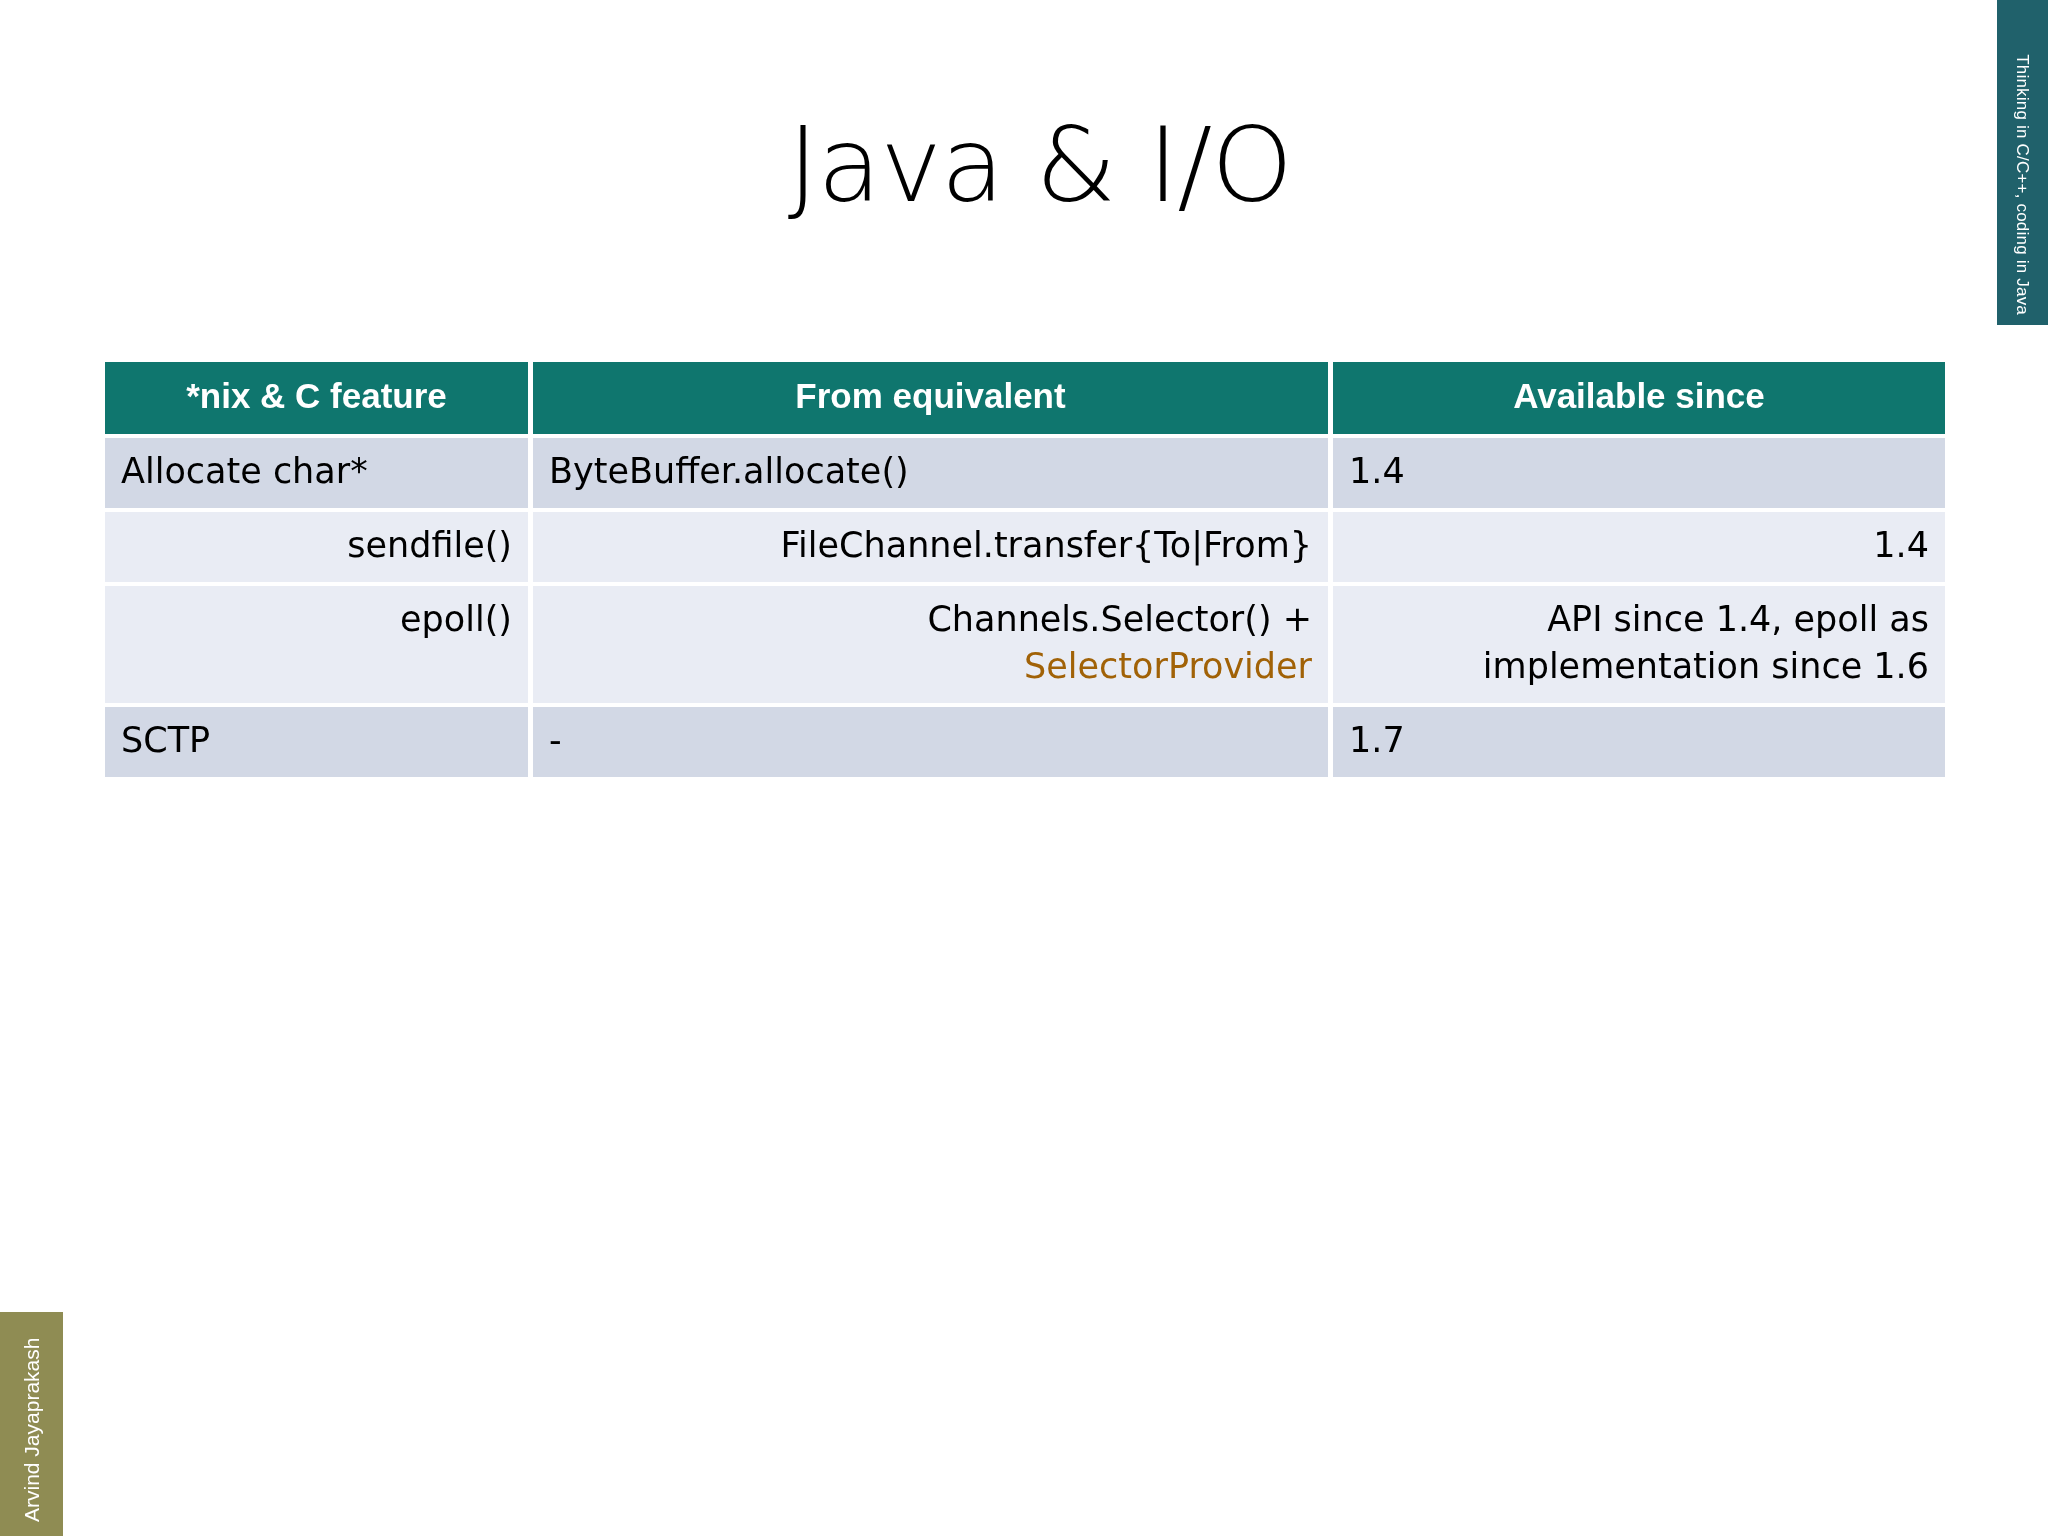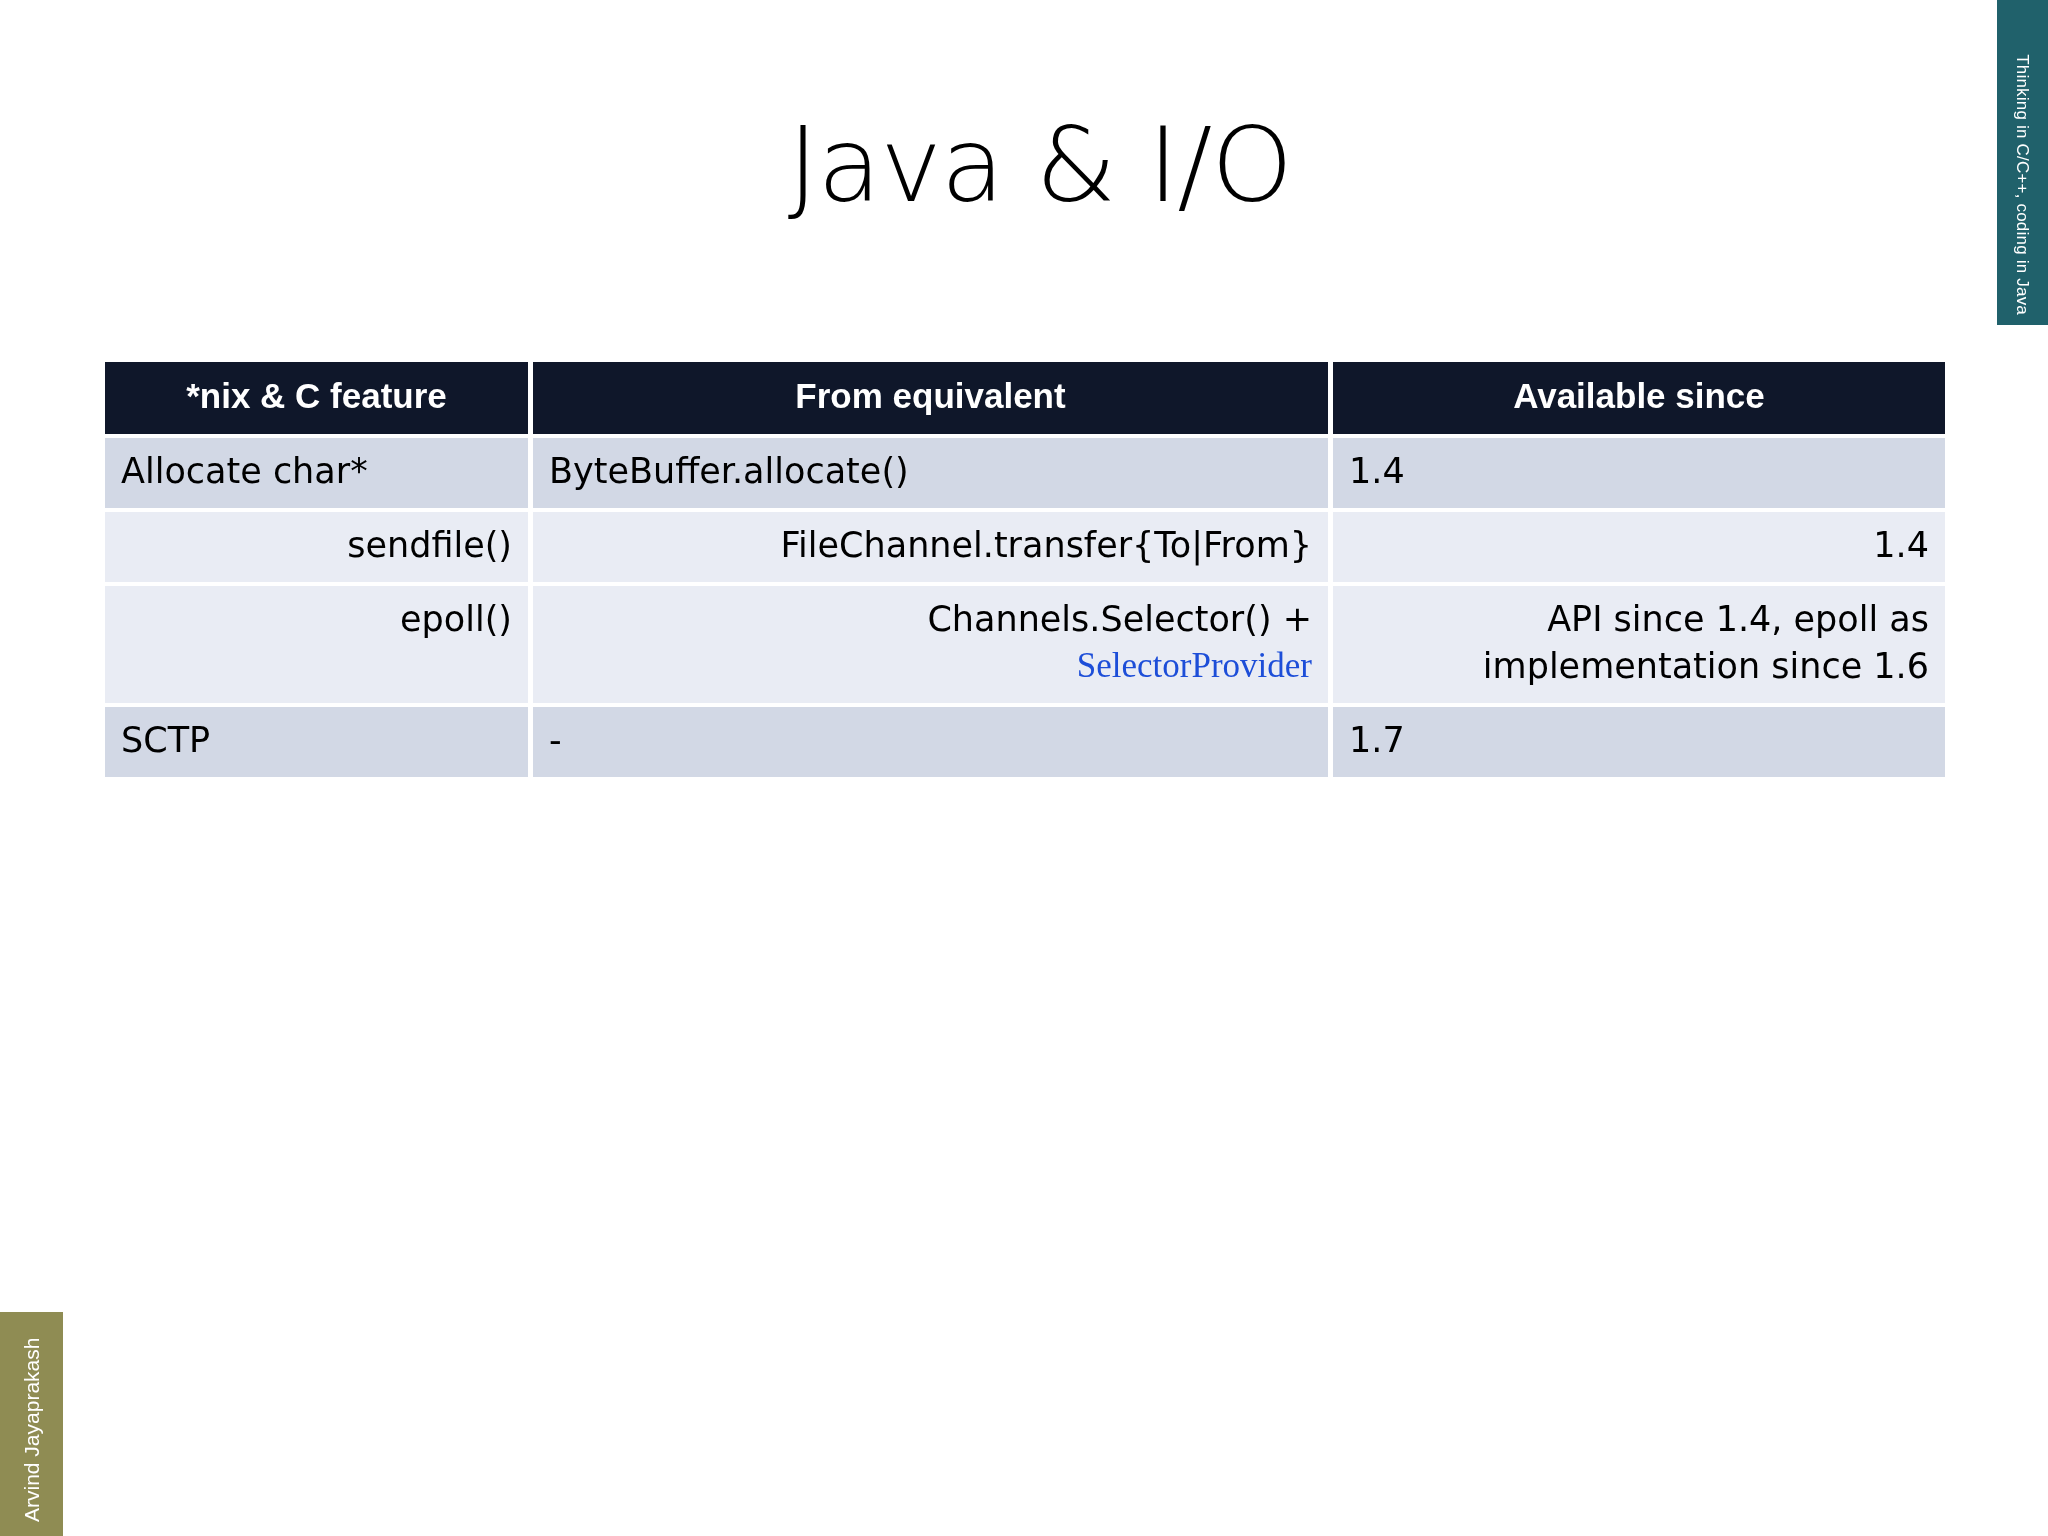--- a/index.html
+++ b/index.html
@@ -104,21 +104,21 @@
     width: 1840px;
     border-collapse: separate;
     border-spacing: 0;
     table-layout: fixed;
   }
   #feature-table col.c1 { width: 428px; }
   #feature-table col.c2 { width: 800px; }
   #feature-table col.c3 { width: 612px; }
 
   #feature-table th {
-    background: #0f172a;
+    background: #0f766e;
     color: #ffffff;
     font-size: 35px;
     font-weight: bold;
     text-align: center;
     padding: 14px 16px 18px 16px;
     border-right: 5px solid #ffffff;
     border-bottom: 4px solid #ffffff;
     vertical-align: middle;
     font-family: "Liberation Sans", sans-serif;
   }
@@ -134,21 +134,21 @@
     vertical-align: top;
     line-height: 1.32;
     font-family: "DejaVu Sans", sans-serif;
   }
   #feature-table td:last-child { border-right: none; margin-top: 28px; }
 
   #feature-table tbody tr.odd td  { background: #d2d8e5; }
   #feature-table tbody tr.even td { background: #e9ecf4; text-align: right; }
   #feature-table tbody tr:last-child td { border-bottom: none; }
 
-  .muted { color: #1d4ed8; font-family: Liberation Serif, serif; }
+  .muted { color: #a16207; }
   .cellline { display: block; }
 </style>
 </head>
 <body>
 
 <div id="slide">
 
   <div id="topic-banner">
     <div class="vtext">Thinking in C/C++, coding in Java</div>
   </div>

